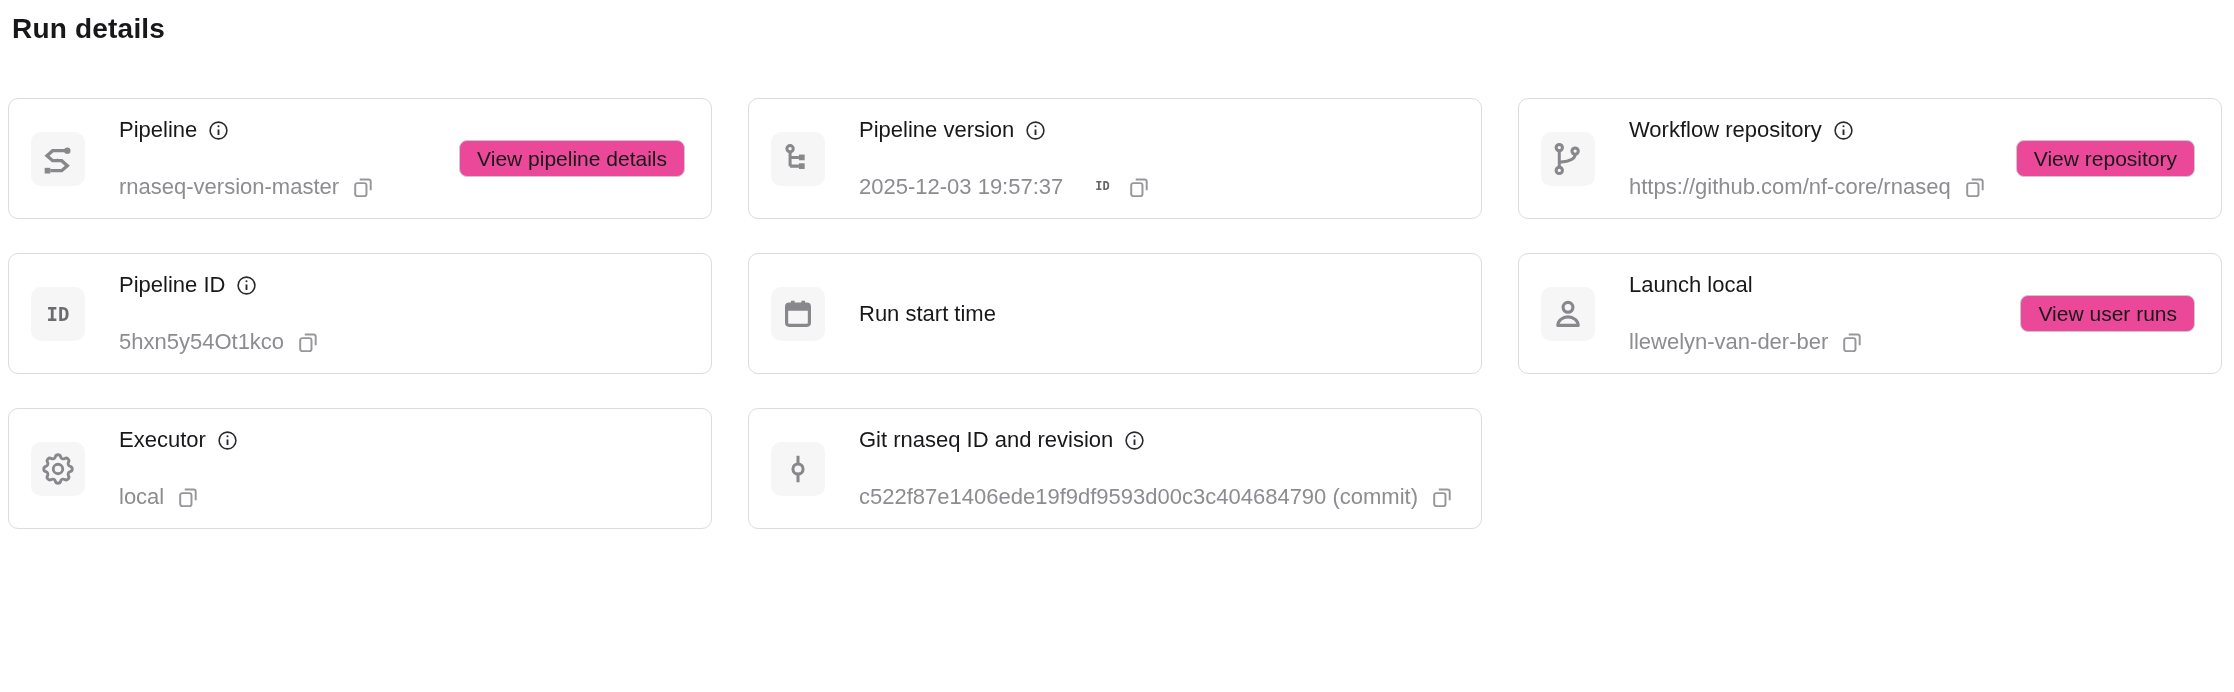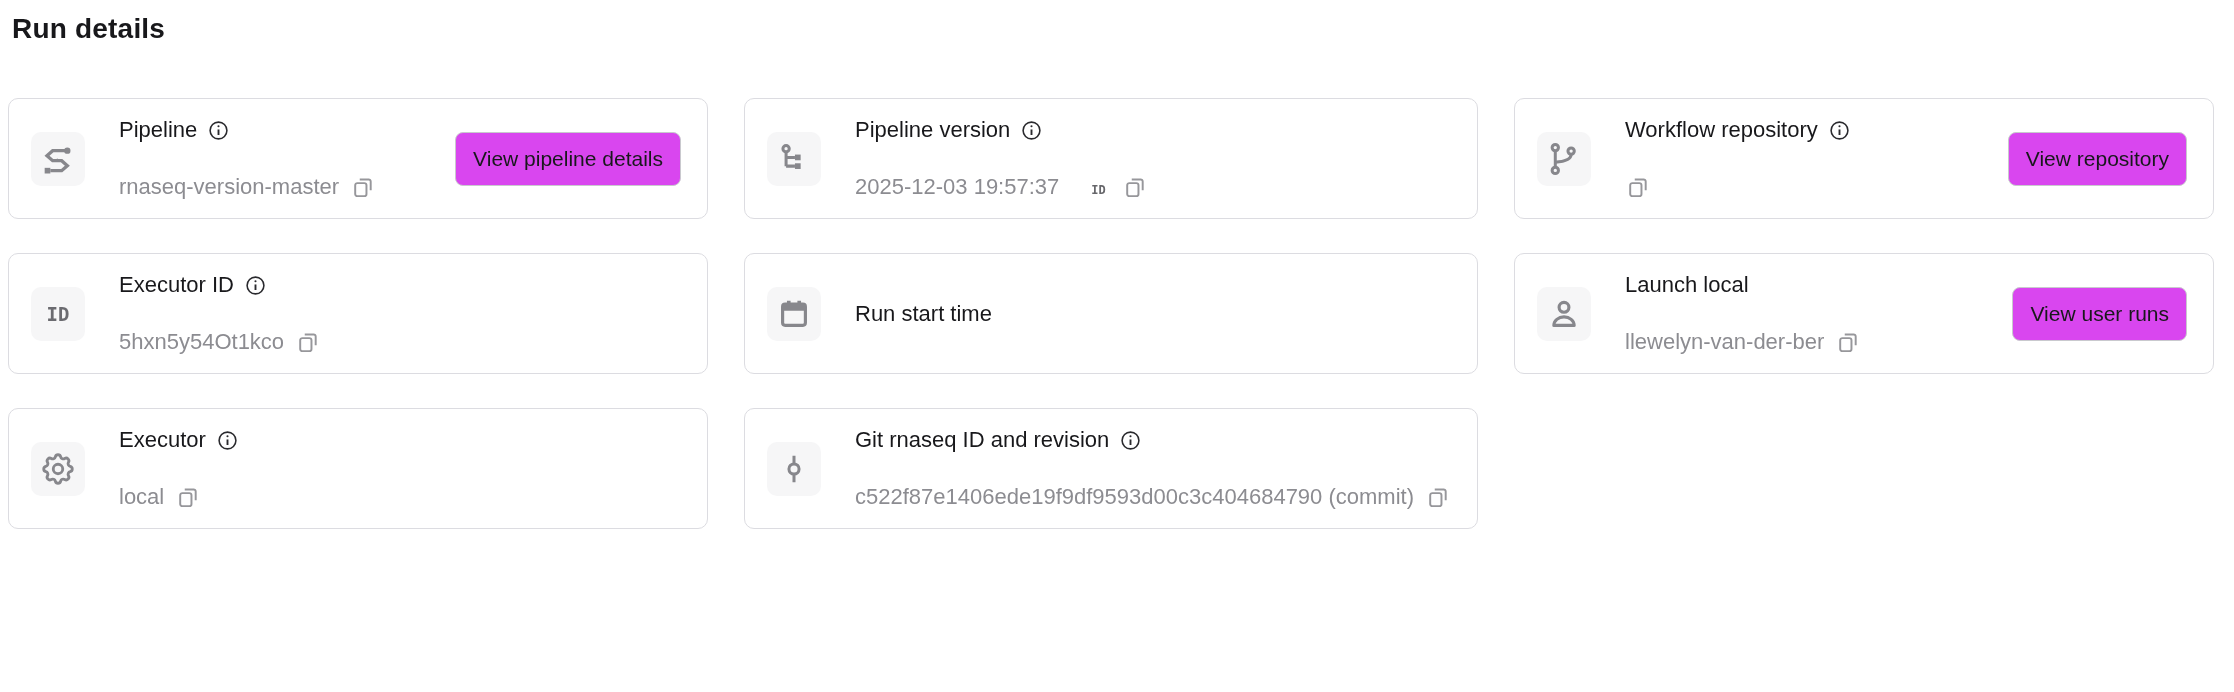--- a/index.html
+++ b/index.html
@@ -3,21 +3,21 @@
 <meta charset="utf-8">
 <style>
   * { box-sizing: border-box; }
   html, body {
     margin: 0; padding: 0;
     width: 2234px; height: 692px;
     background: #ffffff;
     font-family: "Liberation Sans", sans-serif;
     overflow: hidden;
   }
-  .page { padding: 12px 20px 0 8px; border-radius: 19px; }
+  .page { padding: 12px 12px 0 8px; border-radius: 19px; }
   .page-title {
     font-size: 28px;
     font-weight: 700;
     color: #18181b;
     margin: 0 0 0 4px;
     line-height: 34px;
     letter-spacing: 0.2px;
   }
   .grid {
     margin-top: 52px;
@@ -57,21 +57,21 @@
     align-items: center;
     gap: 11px;
     font-size: 22px;
     font-weight: 500;
     color: #18181b;
     line-height: 26px;
     white-space: nowrap;
   }
   .value-row {
     display: flex;
-    align-items: flex-end;
+    align-items: flex-start;
     gap: 11px;
     font-size: 22px;
     font-weight: 400;
     color: #8c8c91;
     line-height: 26px;
     white-space: nowrap;
     margin-top: 24px;
   }
   .info-btn {
     display: inline-flex;
@@ -92,27 +92,27 @@
     cursor: pointer;
   }
   .id-badge {
     display: inline-flex;
     align-items: center;
     margin-left: 16px;
   }
   .action-btn {
     margin-left: auto;
     flex: none;
-    height: 54px;
+    height: 37px;
     padding: 0 17px;
     font-family: "Liberation Sans", sans-serif;
     font-size: 21px;
     font-weight: 400;
     color: #18181b;
-    background: #d946ef;
+    background: #ec4899;
     border: 1px solid #c9c9ce;
     border-radius: 8px;
     cursor: pointer;
     white-space: nowrap;
   }
 </style>
 </head>
 <body>
 
 <div class="page">
@@ -204,41 +204,42 @@
         <span>Workflow repository</span>
         <span class="info-btn">
               <svg width="21" height="21" viewBox="0 0 20 20" fill="none" stroke="#2a2a2e" stroke-width="1.5">
     <circle cx="10" cy="10" r="8"></circle>
     <path d="M10 9 V14.3" stroke-width="1.8"></path>
     <circle cx="10" cy="5.9" r="1" fill="#2a2a2e" stroke="none"></circle>
   </svg>
             </span>
       </div>
       <div class="value-row">
+        <span>https://github.com/nf-core/rnaseq</span>
 
         <button class="copy-btn">
               <svg width="26" height="26" viewBox="0 0 24 24" fill="none" stroke="#97979b" stroke-width="1.8">
     <rect x="4.8" y="8.4" width="10.4" height="12" rx="2"></rect>
     <path d="M9 5 h8.2 a1.9 1.9 0 0 1 1.9 1.9 v8.2"></path>
   </svg>
             </button>
       </div>
     </div>
     <button class="action-btn">View repository</button>
   </div>
 
   <div class="card">
     <div class="icon-tile">
           <svg width="38" height="38" viewBox="0 0 24 24">
     <text x="12" y="16.3" text-anchor="middle" font-family="DejaVu Sans Mono, monospace" font-size="12" font-weight="bold" fill="#6b6b70">ID</text>
   </svg>
         </div>
     <div class="text-col">
       <div class="label-row">
-        <span>Executor ID</span>
+        <span>Pipeline ID</span>
         <span class="info-btn">
               <svg width="21" height="21" viewBox="0 0 20 20" fill="none" stroke="#2a2a2e" stroke-width="1.5">
     <circle cx="10" cy="10" r="8"></circle>
     <path d="M10 9 V14.3" stroke-width="1.8"></path>
     <circle cx="10" cy="5.9" r="1" fill="#2a2a2e" stroke="none"></circle>
   </svg>
             </span>
       </div>
       <div class="value-row">
         <span>5hxn5y54Ot1kco</span>

